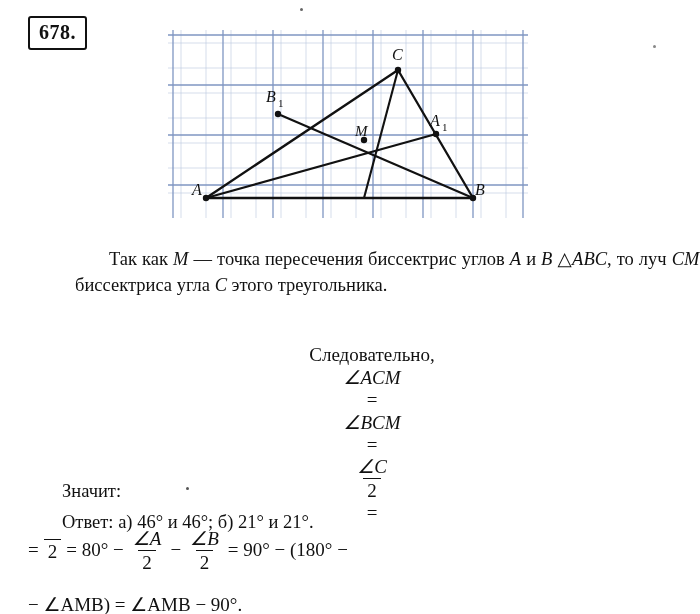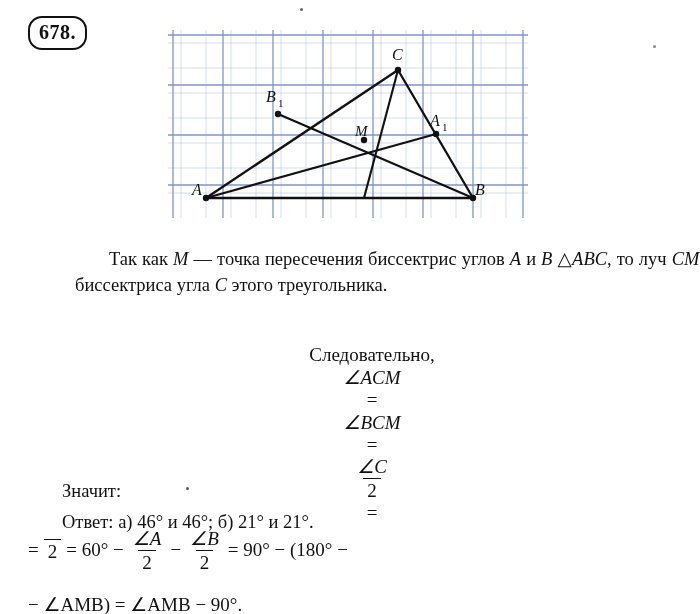--- a/index.html
+++ b/index.html
@@ -18,21 +18,21 @@
   .page {
     position: relative;
     width: 700px;
     height: 614px;
   }
   .problem-number {
     position: absolute;
     left: 28px;
     top: 16px;
     border: 2px solid #111;
-    border-radius: 14px;
+    border-radius: 3px;
     padding: 3px 9px 4px 9px;
     font-weight: bold;
     font-size: 20px;
     font-family: "Liberation Serif", serif;
     letter-spacing: 0.5px;
   }
   .figure {
     position: absolute;
     left: 168px;
     top: 30px;
@@ -245,21 +245,21 @@
       </span>
       <span class="wide"></span>
       <span>=</span>
     </div>
 
     <div class="frow">
       <span>=</span>
       <span class="frac">
         <span class="den">2</span>
       </span>
-      <span>= 60° −</span>
+      <span>= 80° −</span>
       <span class="frac">
         <span class="num it">∠A</span>
         <span class="den">2</span>
       </span>
       <span>−</span>
       <span class="frac">
         <span class="num it">∠B</span>
         <span class="den">2</span>
       </span>
       <span>= 90° − (180° −</span>

